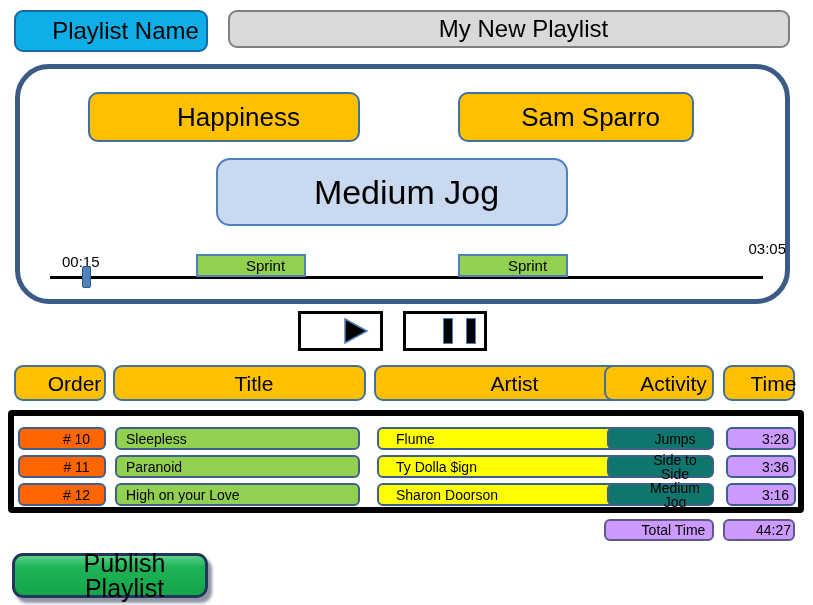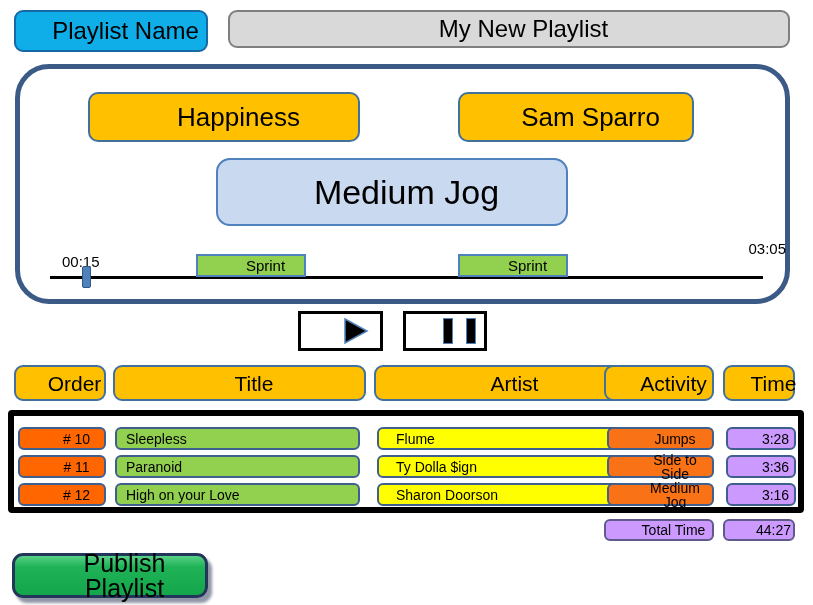--- a/index.html
+++ b/index.html
@@ -86,21 +86,21 @@
   .cell {
     height: 23px; border: 2px solid #3F5F8F; border-radius: 6px;
     font-size: 14px;
   }
   .row-0 .cell { top: 427px; }
   .row-1 .cell { top: 455px; }
   .row-2 .cell { top: 483px; }
   .c-order    { left: 18px;  width: 88px;  background: #FF6600; }
   .c-title    { left: 115px; width: 245px; background: #92D050; justify-content: flex-start; padding-left: 9px; }
   .c-artist   { left: 377px; width: 250px; background: #FFFF00; justify-content: flex-start; padding-left: 17px; }
-  .c-activity { left: 607px; width: 107px; background: #f97316; }
+  .c-activity { left: 607px; width: 107px; background: #0f766e; }
   .c-time     { left: 726px; width: 70px;  background: #CC99FF; }
 
   
   .total-cell {
     top: 519px; height: 22px;
     background: #CC99FF; border: 2px solid #5F5A8C; border-radius: 6px;
     font-size: 14px;
   }
   .total-label { left: 604px; width: 110px; }
   .total-value { left: 723px; width: 72px; }

